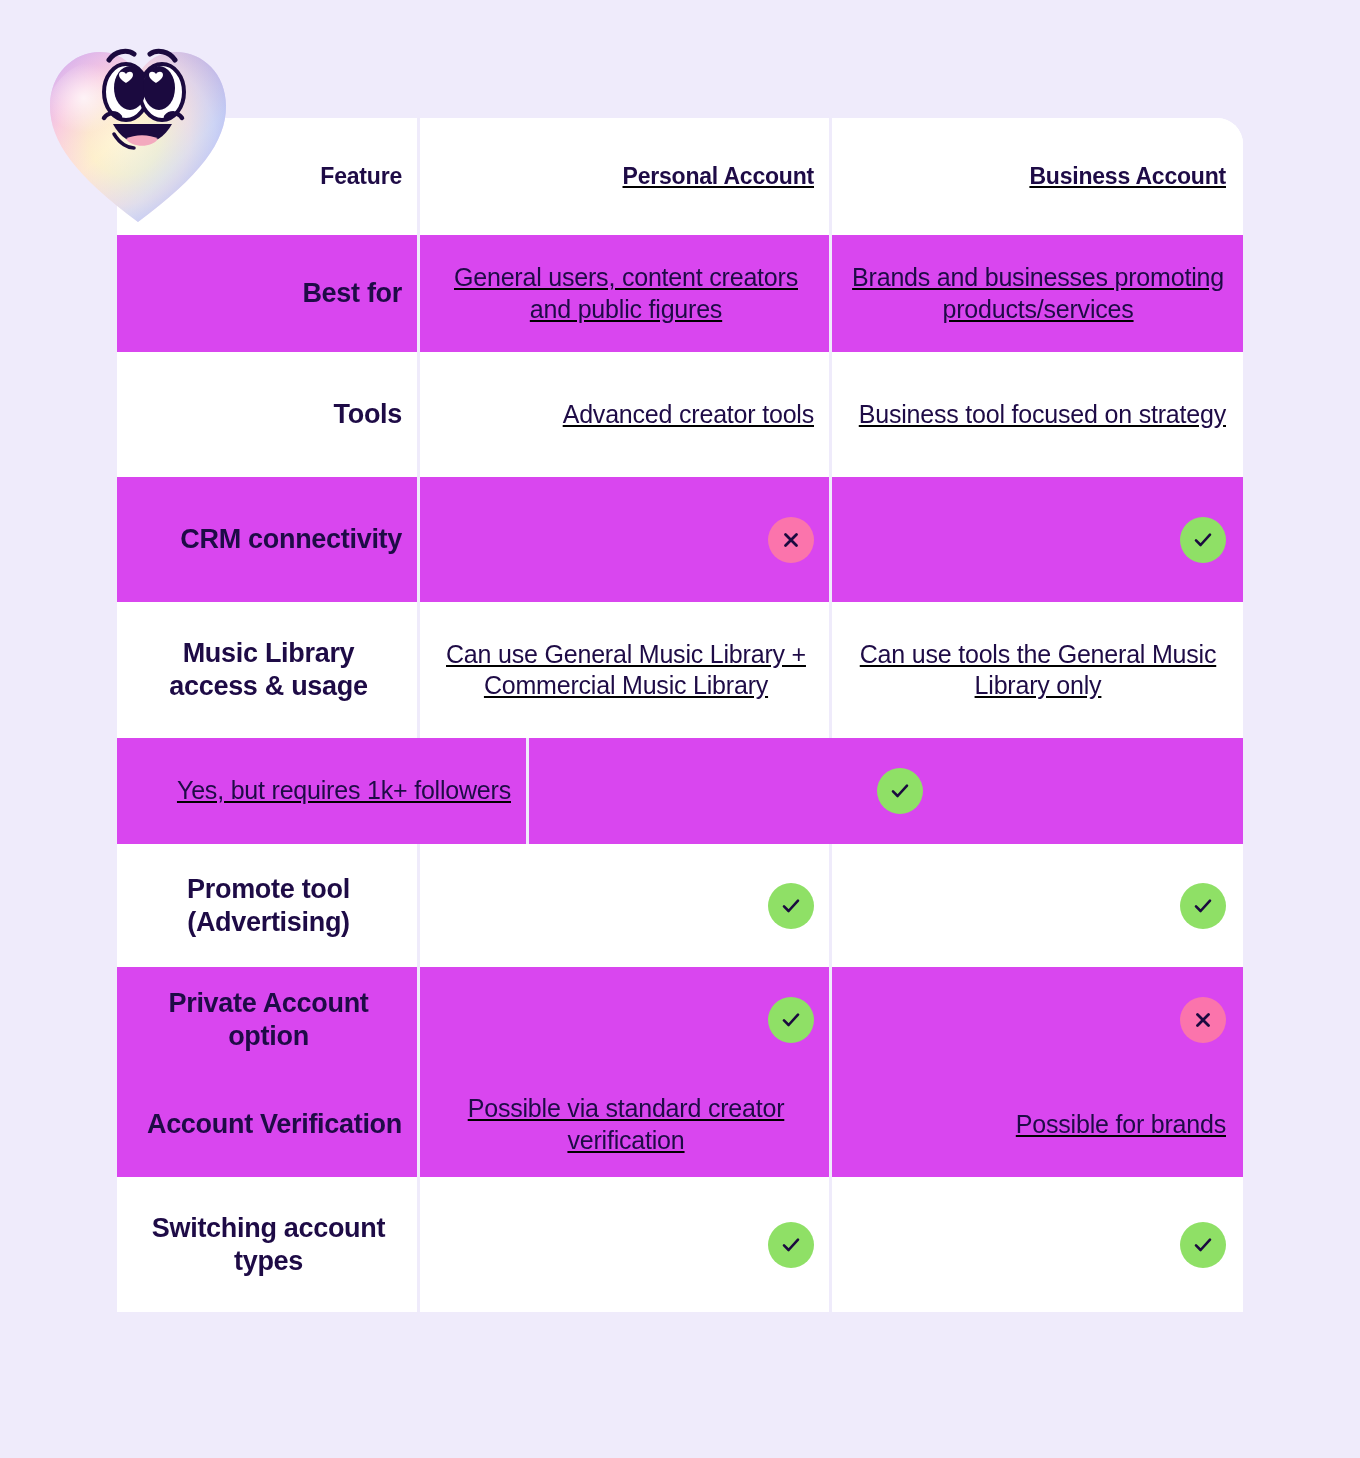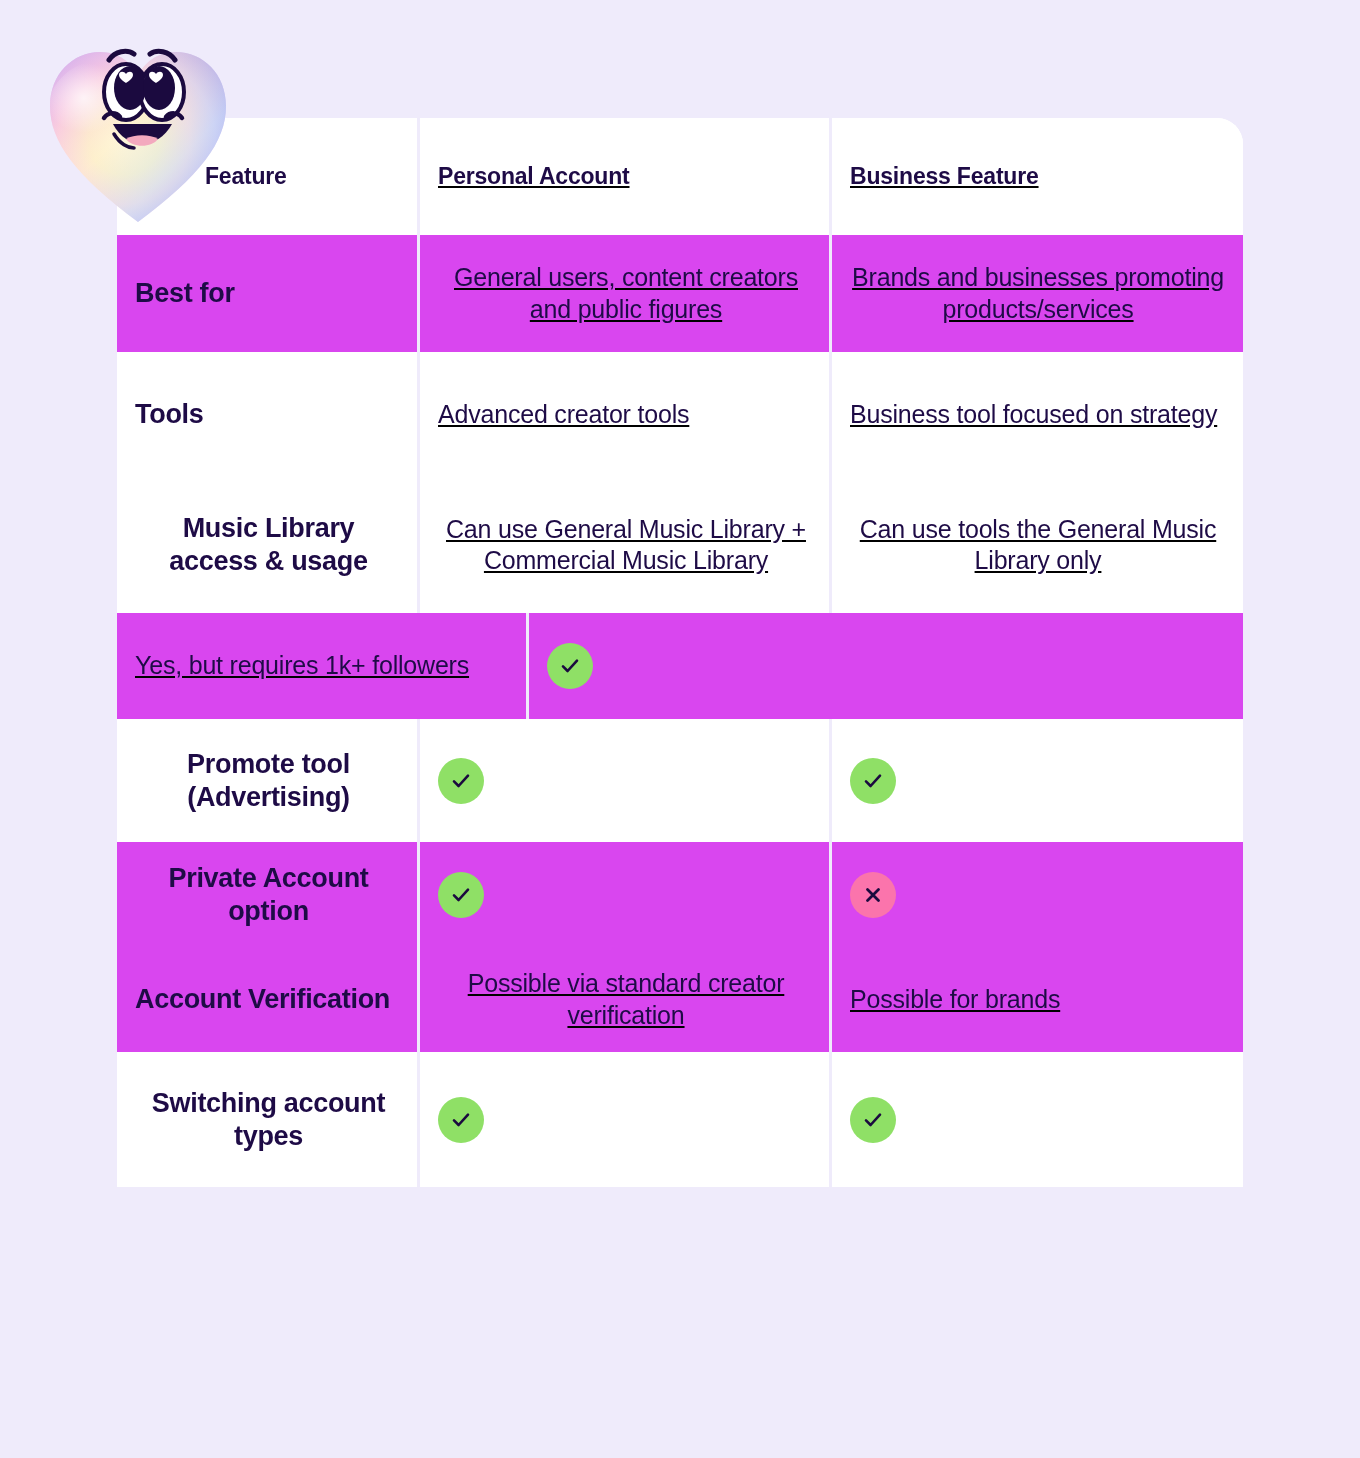--- a/index.html
+++ b/index.html
@@ -34,21 +34,21 @@
   }
 
   
   .trow.light  { background: #FFFFFF; }
   .trow.tint   { background: #d946ef; }
 
   .tcell {
     position: relative;
     display: flex;
     align-items: center;
-    justify-content: flex-start;
+    justify-content: flex-end;
     text-align: center;
     padding: 10px 18px;
   }
 
   .col-feature { width: 303px; flex: 0 0 303px; }
   .col-acc     { width: 412px; flex: 0 0 412px; text-decoration: underline; }
 
   
   .col-feature::after,
   .col-acc.first::after {
@@ -178,21 +178,21 @@
 <div id="comparison-table">
 
   <div class="trow light header-row">
     <div class="tcell col-feature">
       <span class="header-label">Feature</span>
     </div>
     <div class="tcell col-acc first">
       <span class="header-label">Personal Account</span>
     </div>
     <div class="tcell col-acc">
-      <span class="header-label">Business Feature</span>
+      <span class="header-label">Business Account</span>
     </div>
   </div>
 
   <div id="table-body">
       <div class="trow tint" style="min-height:117px">
         <div class="tcell col-feature">
           <span class="feat-label">Best for</span>
         </div>
         <div class="tcell col-acc first">
           <span class="val-text">General users, content creators and public figures</span>
@@ -205,80 +205,99 @@
         <div class="tcell col-feature">
           <span class="feat-label">Tools</span>
         </div>
         <div class="tcell col-acc first">
           <span class="val-text">Advanced creator tools</span>
         </div>
         <div class="tcell col-acc">
           <span class="val-text">Business tool focused on strategy</span>
         </div>
       </div>
-      <div class="trow light" style="min-height:136px">
-        <div class="tcell col-feature">
-          <span class="feat-label">Music Library access &amp; usage</span>
-        </div>
-        <div class="tcell col-acc first">
-          <span class="val-text">Can use General Music Library + Commercial Music Library</span>
-        </div>
-        <div class="tcell col-acc">
-          <span class="val-text">Can use tools the General Music Library only</span>
-        </div>
-      </div>
-      <div class="trow tint" style="min-height:106px">
-        <div class="tcell col-acc first">
-          <span class="val-text">Yes, but requires 1k+ followers</span>
-        </div>
-        <div class="tcell col-acc">
-          <span class="status-icon yes">
-            <svg width="26" height="26" viewBox="0 0 26 26">
-              <path d="M6 13.4 L10.6 18 L20 7.6" fill="none" stroke="#1B0A3F" stroke-width="2.6" stroke-linecap="round" stroke-linejoin="round"></path>
-            </svg>
-          </span>
-        </div>
-      </div>
-      <div class="trow light" style="min-height:123px">
-        <div class="tcell col-feature">
-          <span class="feat-label">Promote tool (Advertising)</span>
-        </div>
-        <div class="tcell col-acc first">
-          <span class="status-icon yes">
-            <svg width="26" height="26" viewBox="0 0 26 26">
-              <path d="M6 13.4 L10.6 18 L20 7.6" fill="none" stroke="#1B0A3F" stroke-width="2.6" stroke-linecap="round" stroke-linejoin="round"></path>
-            </svg>
-          </span>
-        </div>
-        <div class="tcell col-acc">
-          <span class="status-icon yes">
-            <svg width="26" height="26" viewBox="0 0 26 26">
-              <path d="M6 13.4 L10.6 18 L20 7.6" fill="none" stroke="#1B0A3F" stroke-width="2.6" stroke-linecap="round" stroke-linejoin="round"></path>
-            </svg>
-          </span>
-        </div>
-      </div>
-      <div class="trow tint" style="min-height:105px">
-        <div class="tcell col-feature">
-          <span class="feat-label">Private Account option</span>
-        </div>
-        <div class="tcell col-acc first">
-          <span class="status-icon yes">
-            <svg width="26" height="26" viewBox="0 0 26 26">
-              <path d="M6 13.4 L10.6 18 L20 7.6" fill="none" stroke="#1B0A3F" stroke-width="2.6" stroke-linecap="round" stroke-linejoin="round"></path>
-            </svg>
-          </span>
-        </div>
-        <div class="tcell col-acc">
+      <div class="trow tint" style="min-height:125px">
+        <div class="tcell col-feature">
+          <span class="feat-label">CRM connectivity</span>
+        </div>
+        <div class="tcell col-acc first">
           <span class="status-icon no">
             <svg width="24" height="24" viewBox="0 0 24 24">
               <path d="M6.5 6.5 L17.5 17.5 M17.5 6.5 L6.5 17.5" fill="none" stroke="#1B0A3F" stroke-width="2.8" stroke-linecap="round"></path>
             </svg>
           </span>
         </div>
+        <div class="tcell col-acc">
+          <span class="status-icon yes">
+            <svg width="26" height="26" viewBox="0 0 26 26">
+              <path d="M6 13.4 L10.6 18 L20 7.6" fill="none" stroke="#1B0A3F" stroke-width="2.6" stroke-linecap="round" stroke-linejoin="round"></path>
+            </svg>
+          </span>
+        </div>
+      </div>
+      <div class="trow light" style="min-height:136px">
+        <div class="tcell col-feature">
+          <span class="feat-label">Music Library access &amp; usage</span>
+        </div>
+        <div class="tcell col-acc first">
+          <span class="val-text">Can use General Music Library + Commercial Music Library</span>
+        </div>
+        <div class="tcell col-acc">
+          <span class="val-text">Can use tools the General Music Library only</span>
+        </div>
+      </div>
+      <div class="trow tint" style="min-height:106px">
+        <div class="tcell col-acc first">
+          <span class="val-text">Yes, but requires 1k+ followers</span>
+        </div>
+        <div class="tcell col-acc">
+          <span class="status-icon yes">
+            <svg width="26" height="26" viewBox="0 0 26 26">
+              <path d="M6 13.4 L10.6 18 L20 7.6" fill="none" stroke="#1B0A3F" stroke-width="2.6" stroke-linecap="round" stroke-linejoin="round"></path>
+            </svg>
+          </span>
+        </div>
+      </div>
+      <div class="trow light" style="min-height:123px">
+        <div class="tcell col-feature">
+          <span class="feat-label">Promote tool (Advertising)</span>
+        </div>
+        <div class="tcell col-acc first">
+          <span class="status-icon yes">
+            <svg width="26" height="26" viewBox="0 0 26 26">
+              <path d="M6 13.4 L10.6 18 L20 7.6" fill="none" stroke="#1B0A3F" stroke-width="2.6" stroke-linecap="round" stroke-linejoin="round"></path>
+            </svg>
+          </span>
+        </div>
+        <div class="tcell col-acc">
+          <span class="status-icon yes">
+            <svg width="26" height="26" viewBox="0 0 26 26">
+              <path d="M6 13.4 L10.6 18 L20 7.6" fill="none" stroke="#1B0A3F" stroke-width="2.6" stroke-linecap="round" stroke-linejoin="round"></path>
+            </svg>
+          </span>
+        </div>
+      </div>
+      <div class="trow tint" style="min-height:105px">
+        <div class="tcell col-feature">
+          <span class="feat-label">Private Account option</span>
+        </div>
+        <div class="tcell col-acc first">
+          <span class="status-icon yes">
+            <svg width="26" height="26" viewBox="0 0 26 26">
+              <path d="M6 13.4 L10.6 18 L20 7.6" fill="none" stroke="#1B0A3F" stroke-width="2.6" stroke-linecap="round" stroke-linejoin="round"></path>
+            </svg>
+          </span>
+        </div>
+        <div class="tcell col-acc">
+          <span class="status-icon no">
+            <svg width="24" height="24" viewBox="0 0 24 24">
+              <path d="M6.5 6.5 L17.5 17.5 M17.5 6.5 L6.5 17.5" fill="none" stroke="#1B0A3F" stroke-width="2.8" stroke-linecap="round"></path>
+            </svg>
+          </span>
+        </div>
       </div>
       <div class="trow tint" style="min-height:105px">
         <div class="tcell col-feature">
           <span class="feat-label">Account Verification</span>
         </div>
         <div class="tcell col-acc first">
           <span class="val-text">Possible via standard creator verification</span>
         </div>
         <div class="tcell col-acc">
           <span class="val-text">Possible for brands</span>

